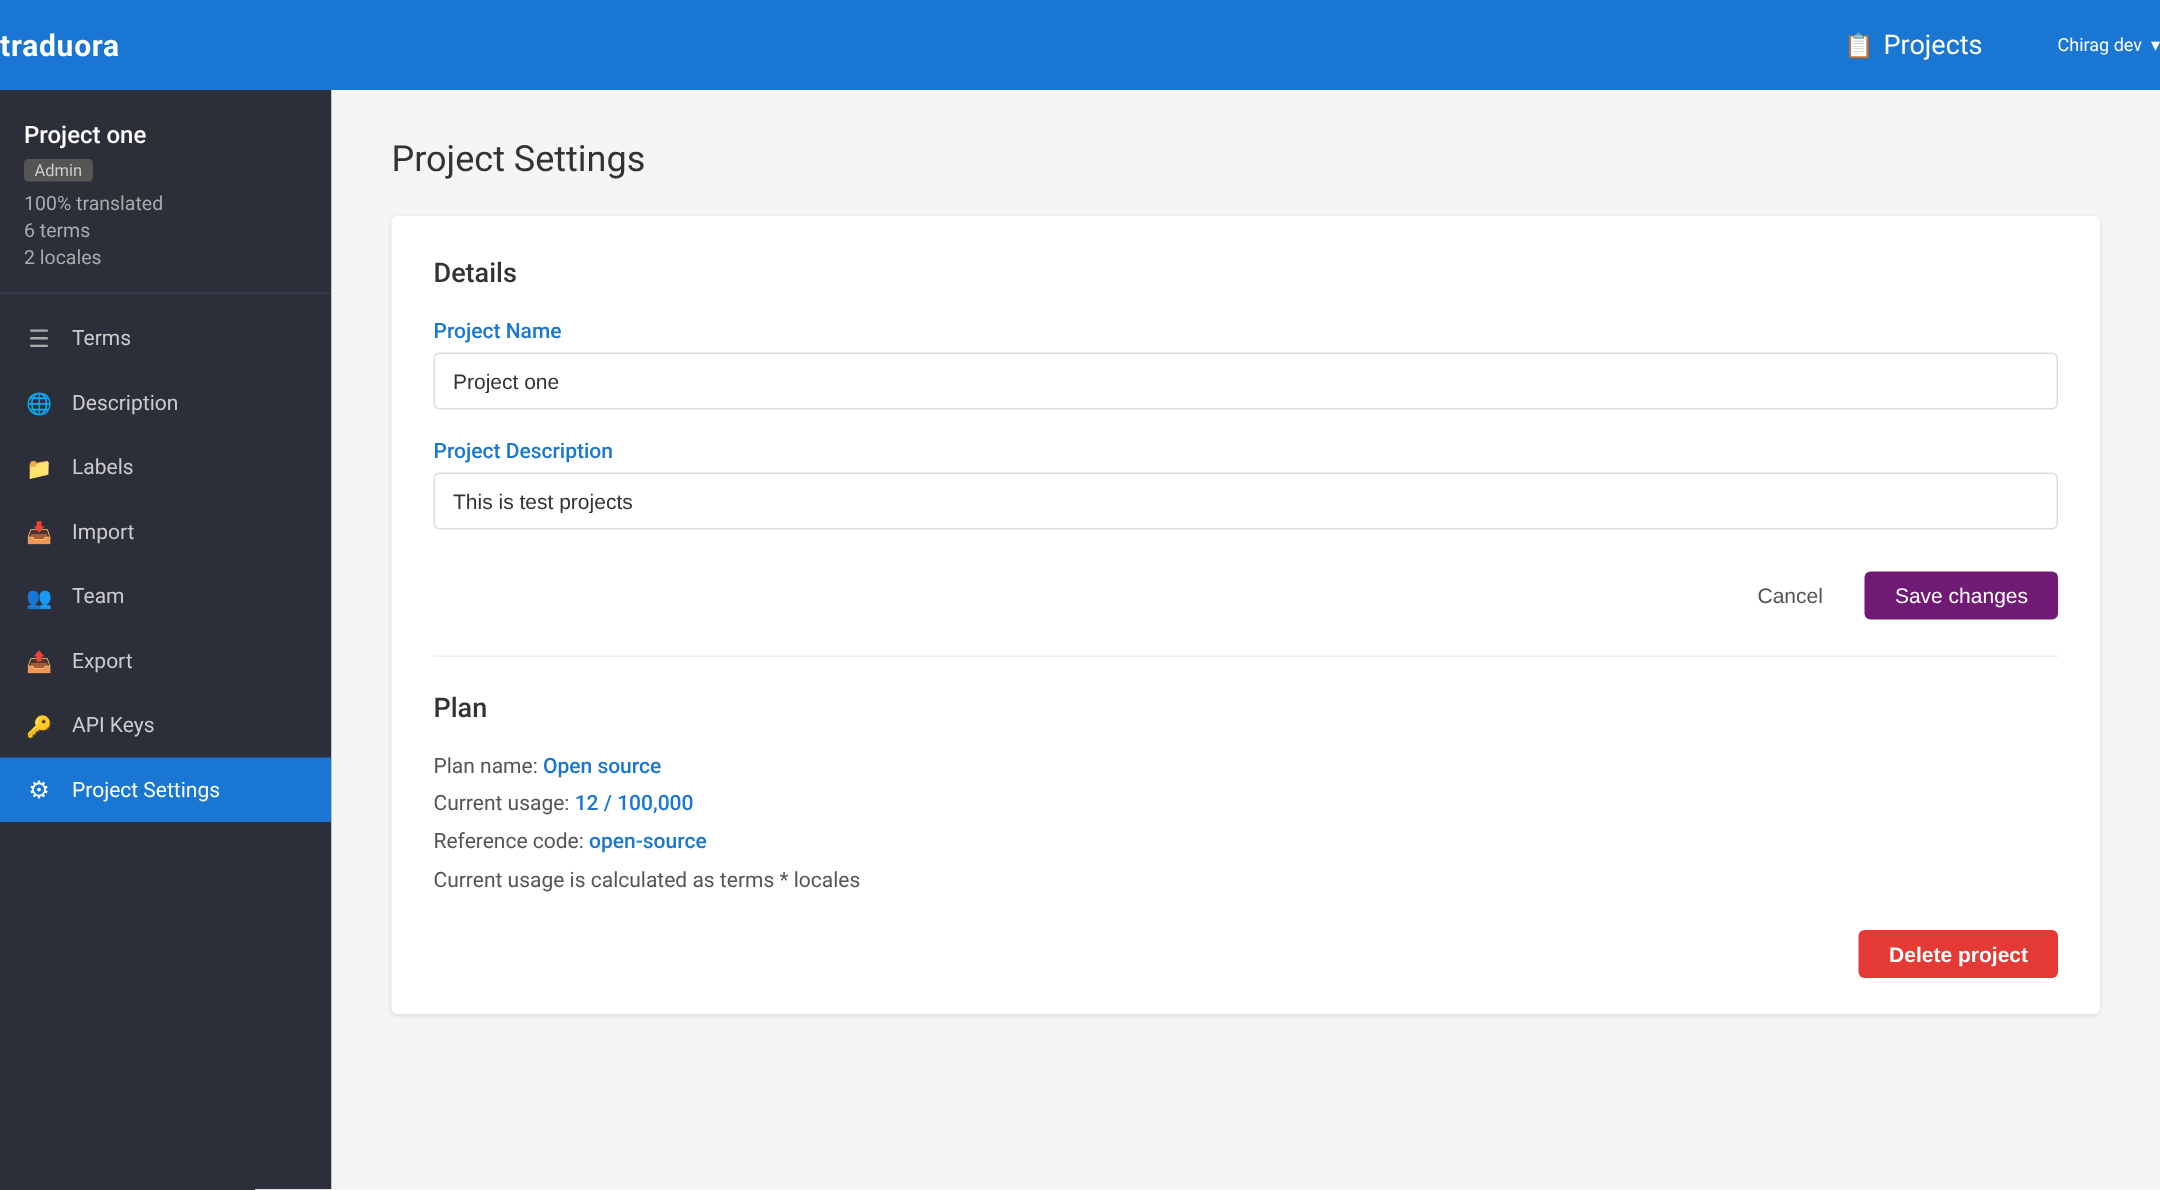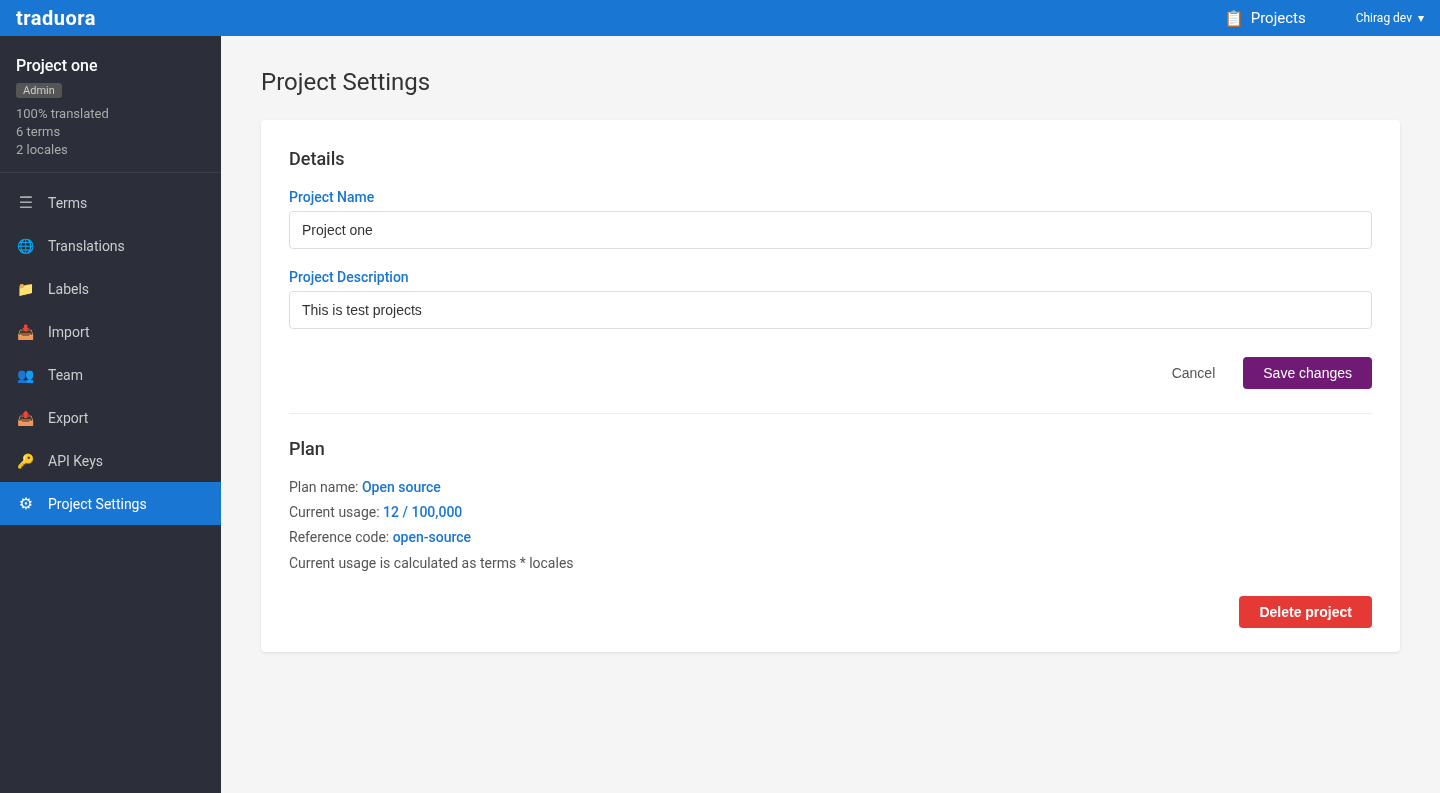--- a/index.html
+++ b/index.html
@@ -2,45 +2,45 @@
 <html><head>
   <meta charset="utf-8">
   <style>
     * { box-sizing: border-box; margin: 0; padding: 0; }
     body { font-family: 'Roboto', Arial, sans-serif; font-size: 14px; background: #f5f5f5; height: 100vh; display: flex; flex-direction: column; }
 
     
     .navbar {
       background: #1976d2;
       color: white;
-      height: 36px;
-      display: flex;
-      align-items: center;
-      padding: 0 16px;
+      height: 60px;
+      display: flex;
+      align-items: center;
+      padding: 0 0;
       justify-content: space-between;
       flex-shrink: 0;
     }
     .navbar-brand {
       font-size: 20px;
       font-weight: bold;
       color: white;
       letter-spacing: 0.5px;
     }
     .navbar-right {
       display: flex;
       align-items: center;
       gap: 24px;
     }
     .navbar-projects {
       display: flex;
       align-items: center;
       gap: 6px;
       color: white;
       cursor: pointer;
-      font-size: 15px;
+      font-size: 18px;
     }
     .navbar-user {
       display: flex;
       align-items: center;
       gap: 6px;
       color: #ffffff;
       cursor: pointer;
       font-size: 12px;
     }
 
@@ -270,21 +270,21 @@
       <div class="sidebar-stat">2 locales</div>
     </div>
 
     <nav class="sidebar-nav">
       <div class="sidebar-nav-item">
         <span class="nav-icon icon-list"></span>
         <span>Terms</span>
       </div>
       <div class="sidebar-nav-item">
         <span class="nav-icon icon-globe"></span>
-        <span>Translations</span>
+        <span>Description</span>
       </div>
       <div class="sidebar-nav-item">
         <span class="nav-icon icon-folder"></span>
         <span>Labels</span>
       </div>
       <div class="sidebar-nav-item">
         <span class="nav-icon icon-import"></span>
         <span>Import</span>
       </div>
       <div class="sidebar-nav-item">

